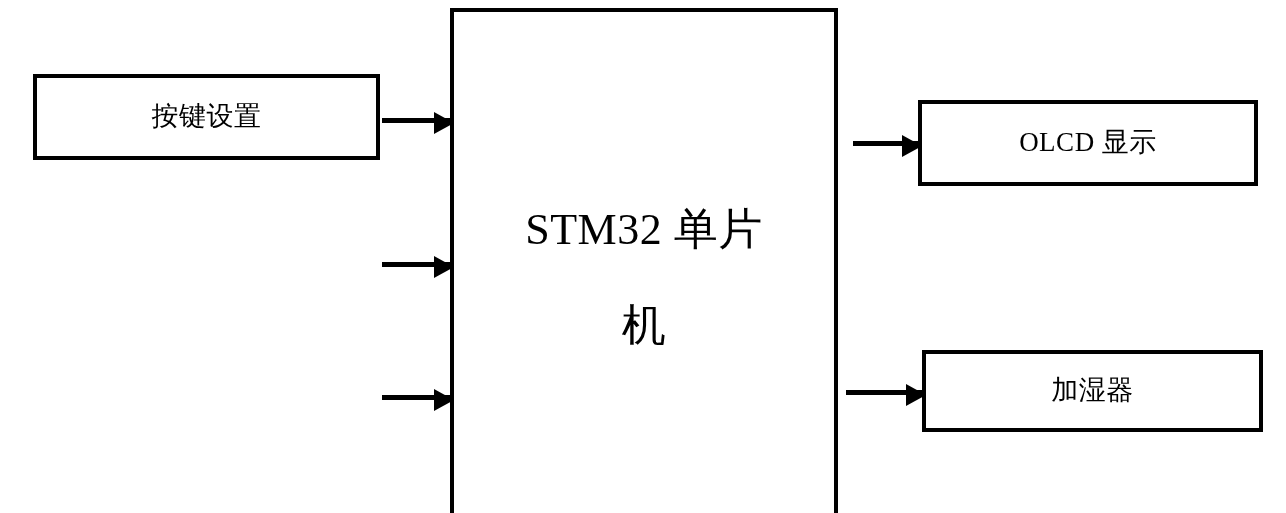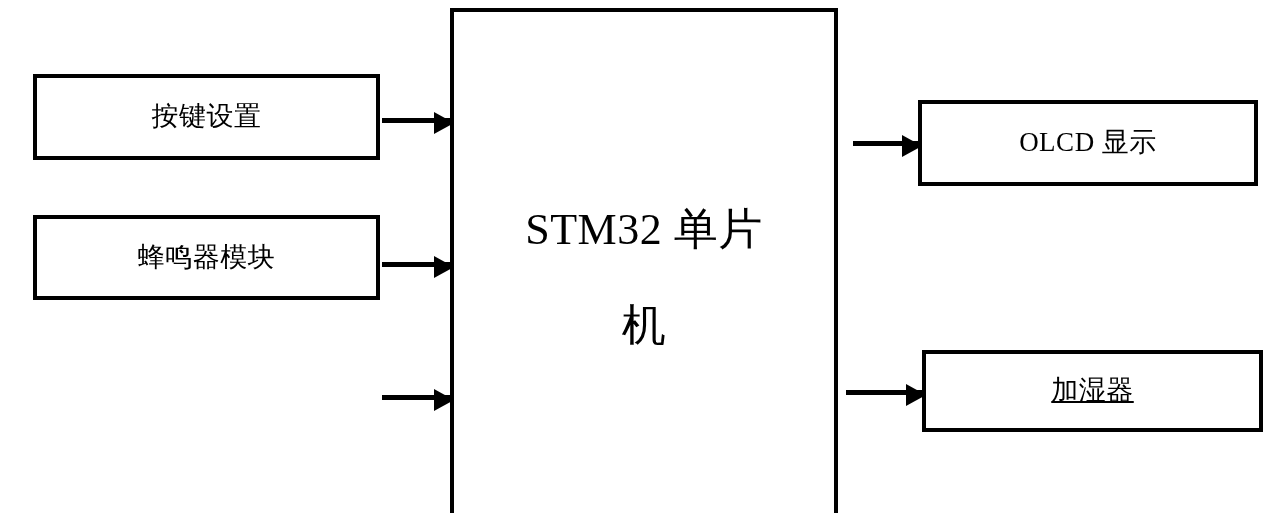--- a/index.html
+++ b/index.html
@@ -50,21 +50,21 @@
   #block-mcu .block-label {
     font-size: 44px;
     line-height: 1;
     white-space: normal;
     width: 260px;
     text-align: center;
   }
   #block-mcu .mcu-line-2 { display: block; margin-top: 52px; }
   
   #block-oled-display   { left: 918px; top: 100px; width: 340px; height: 86px; }
-  #block-humidifier     { left: 922px; top: 350px; width: 341px; height: 82px; text-decoration: underline; }
+  #block-humidifier     { left: 922px; top: 350px; width: 341px; height: 82px; }
 
   
   .arrow {
     position: absolute;
     height: 0;
     border-top: 5px solid #000000;
   }
   .arrow::after {
     content: "";
     position: absolute;
@@ -84,23 +84,20 @@
 </style>
 </head>
 <body>
 
 <div id="canvas">
 
   <div class="block" id="block-key-settings">
     <span class="block-label">按键设置</span>
   </div>
 
-  <div class="block" id="block-buzzer-module">
-    <span class="block-label">蜂鸣器模块</span>
-  </div>
 
 
   <div class="block" id="block-mcu">
     <span class="block-label">
       <span class="mcu-line-1">STM32 单片</span>
       <span class="mcu-line-2">机</span>
     </span>
   </div>
 
   <div class="block" id="block-oled-display">

